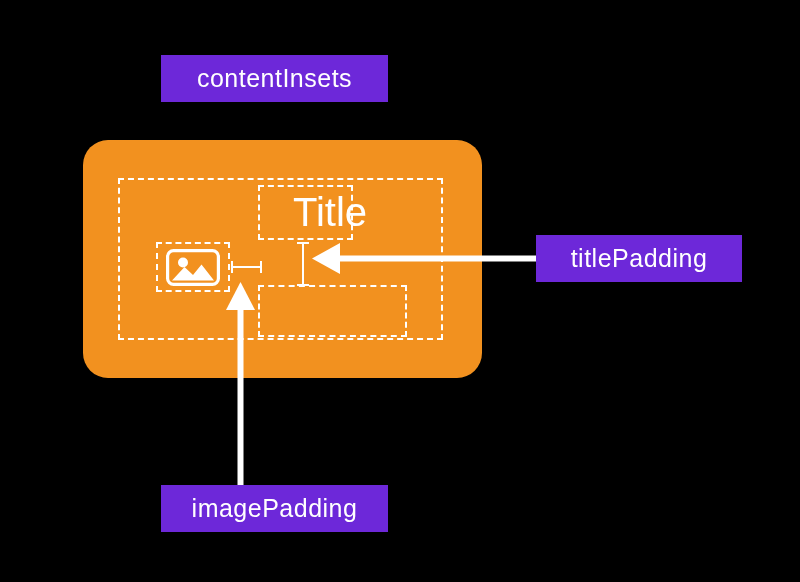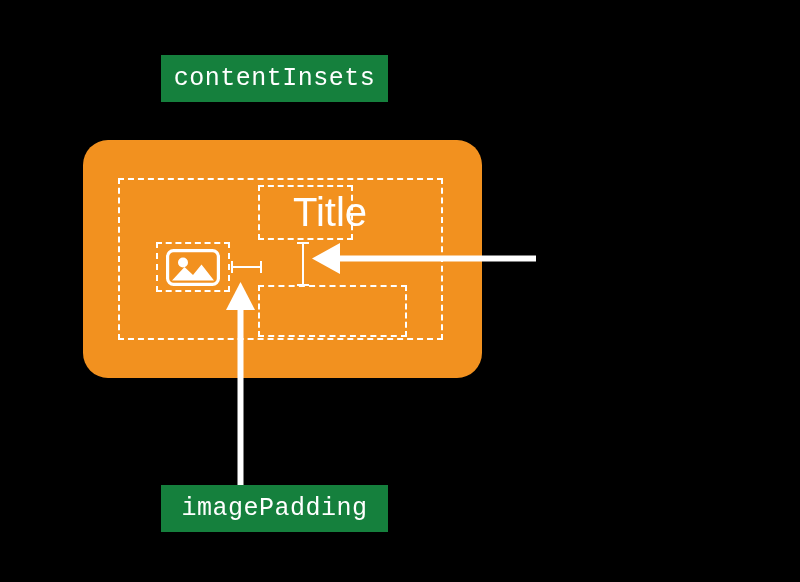--- a/index.html
+++ b/index.html
@@ -129,23 +129,23 @@
     width: 2px;
     height: 12px;
     background: #FFFFFF;
   }
   .measure-h::before { left: 0; }
   .measure-h::after  { right: 0; }
 
   
   .label {
     position: absolute;
-    background: #15803d;
+    background: #6d28d9;
     color: #FFFFFF;
-    font-family: Liberation Mono, monospace;
+    font-family: Liberation Sans, sans-serif;
     font-size: 25px;
     letter-spacing: 0.5px;
     display: flex;
     align-items: center;
     justify-content: center;
     white-space: nowrap;
   }
   .label-contentinsets {
     left: 161px;
     top: 55px;
@@ -207,15 +207,16 @@
       <path d="M312 258.5 L340 243 L340 274 Z" fill="#FFFFFF"></path>
     </g>
 
     <g>
       <rect x="237.5" y="307" width="6" height="178" fill="#FFFFFF"></rect>
       <path d="M240.5 282 L226 310 L255 310 Z" fill="#FFFFFF"></path>
     </g>
   </svg>
 
   <div class="label label-contentinsets">contentInsets</div>
+  <div class="label label-titlepadding">titlePadding</div>
   <div class="label label-imagepadding">imagePadding</div>
 
 </div>
 
 </body></html>

